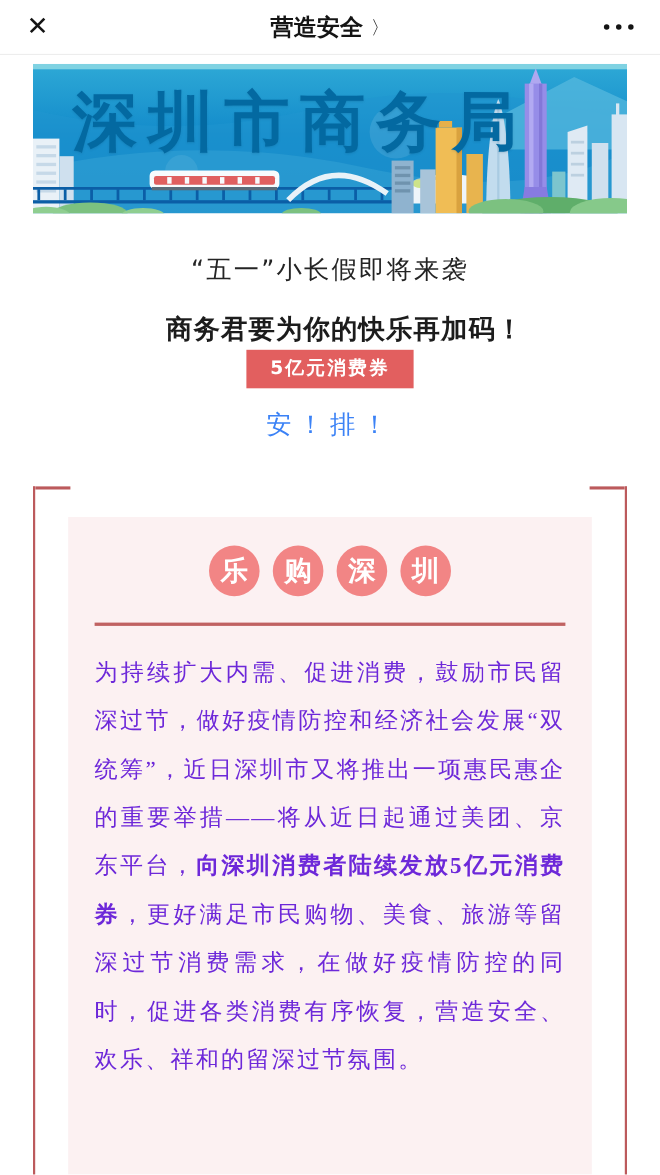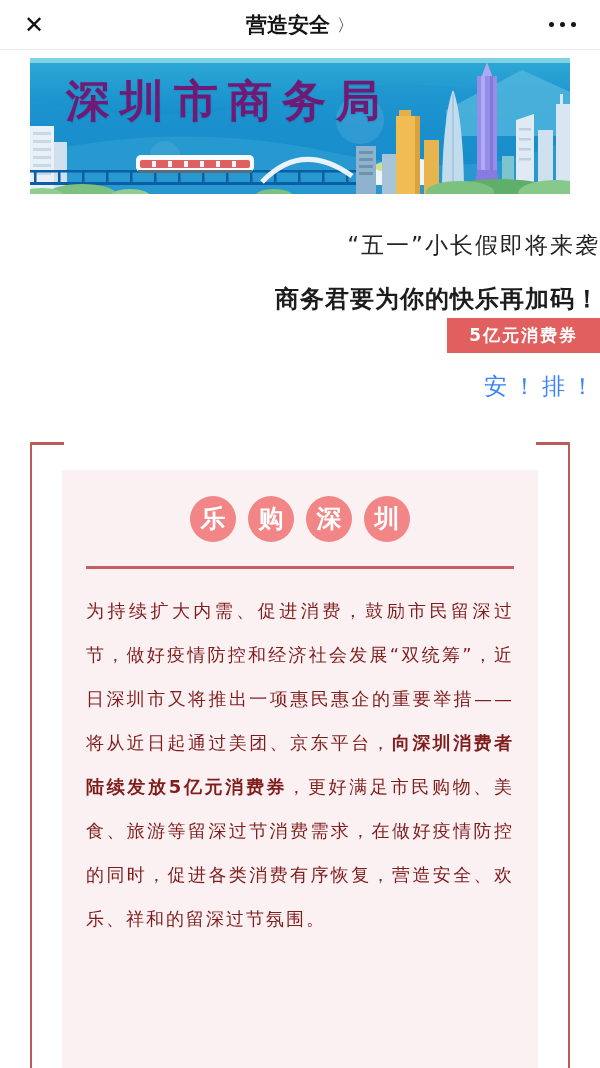--- a/index.html
+++ b/index.html
@@ -33,31 +33,31 @@
   .more-btn .dot { width: 5px; height: 5px; border-radius: 50%; background: #141414; }
 
   
   .banner {
     flex: 0 0 136px; height: 136px; margin: 8px 30px 0;
     position: relative; overflow: hidden; cursor: pointer;
   }
   .banner svg { position: absolute; inset: 0; width: 100%; height: 100%; display: block; }
   .b-title {
     position: absolute; left: 36px; top: 14px;
-    font-size: 44px; font-weight: 800; color: #701a75; letter-spacing: 10px;
+    font-size: 59px; font-weight: 800; color: #0369a1; letter-spacing: 10px;
     white-space: nowrap; text-shadow: 0 1px 2px rgba(0,60,100,0.18); font-family: Liberation Mono, monospace;
   }
   .b-sub {
     position: absolute; left: 36px; top: 73px;
     font-size: 14.5px; font-weight: 500; color: #f1fbff; letter-spacing: 0.4px;
     white-space: nowrap;
   }
 
   
-  .intro { text-align: right; }
+  .intro { text-align: center; }
   .intro .i1 { margin-top: 36px; font-size: 23px; letter-spacing: 2px; color: #242424; }
   .intro .i2 { margin-top: 22px; font-size: 24px; font-weight: 700; letter-spacing: 1px; color: #1c1c1c; padding-left: 27px; }
   .coupon-badge {
     display: inline-block; margin-top: 3px;
     background: var(--accent-red, #e25f5f); color: #ffffff;
     font-size: 17px; font-weight: 700; letter-spacing: 2px;
     padding: 8px 22px; line-height: 1.1;
   }
   .intro .i3 { margin-top: 18px; font-size: 23px; letter-spacing: 6px; color: #3b82f6; }
 
@@ -79,22 +79,22 @@
   }
   .circles { display: flex; justify-content: center; gap: 12px; }
   .circle {
     width: 46px; height: 46px; border-radius: 50%;
     background: var(--circle-pink, #f28585); color: #ffffff;
     font-size: 25px; font-weight: 700;
     display: flex; align-items: center; justify-content: center;
   }
   .divider { height: 3px; margin-top: 24px; background: var(--divider-red, #c06262); }
   .para {
-    margin-top: 20px; font-size: 18px; line-height: 44px; letter-spacing: 2px;
-    color: #7f1d1d; text-align: justify; text-justify: inter-ideograph;
+    margin-top: 20px; font-size: 21px; line-height: 44px; letter-spacing: 2px;
+    color: #6d28d9; text-align: justify; text-justify: inter-ideograph; font-family: Liberation Serif, serif;
   }
   .para b { font-weight: 800; }
 </style>
 </head>
 <body>
 
 <div class="screen">
 
   <header class="topbar">
     <button class="close-btn">✕</button>

